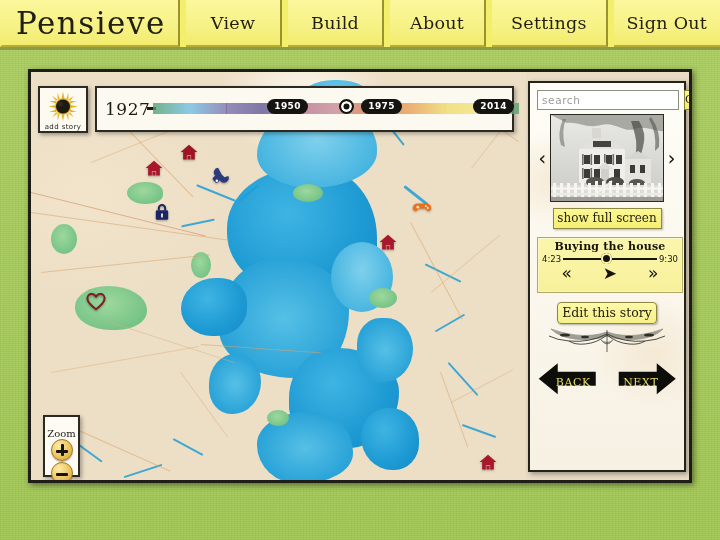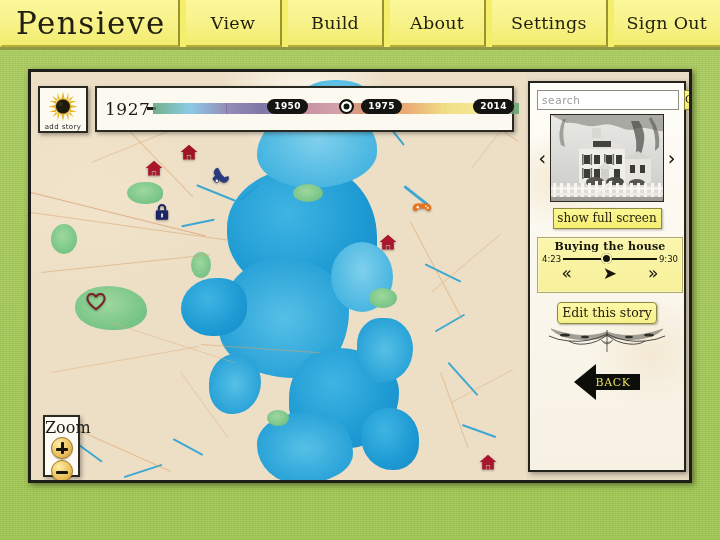--- a/index.html
+++ b/index.html
@@ -165,21 +165,21 @@
   }
 
   
   #zoomctl {
     position: absolute; left: 12px; top: 343px; width: 37px; height: 62px;
     background: #fdfbf3; border: 2px solid #2a2a22;
     box-shadow: 2px 2px 4px rgba(0,0,0,.3);
     z-index: 8; text-align: center;
   }
   #zoomctl .zl {
-    font-family: "DejaVu Serif", serif; font-size: 16px; color: #1b1b14; margin-top: 1px; display:block;
+    font-family: "DejaVu Serif", serif; font-size: 10px; color: #1b1b14; margin-top: 11px; display:block;
   }
   .zbtn {
     width: 22px; height: 22px; border-radius: 50%; margin: 0 auto 1px;
     background: radial-gradient(circle at 35% 30%, #ffe9a1, #edc košt 0%, #e2b449 70%, #c99b32);
     background: radial-gradient(circle at 35% 30%, #ffeda6, #e8bc55 65%, #c89b31);
     border: 1px solid #9d7820;
     position: relative; cursor: pointer;
     box-shadow: 0 1px 1px rgba(0,0,0,.3);
   }
   .zbtn::before, .zbtn::after {
@@ -633,15 +633,21 @@
       </g>
     </svg>
 
     <div id="navBtns">
       <div class="arrowbtn" id="backBtn">
         <svg viewBox="0 0 70 48">
           <polygon points="2,24 24,6 24,16 68,16 68,32 24,32 24,42" fill="#0d0d09"></polygon>
         </svg>
         <span>BACK</span>
       </div>
+      <div class="arrowbtn" id="nextBtn">
+        <svg viewBox="0 0 70 48">
+          <polygon points="68,24 46,6 46,16 2,16 2,32 46,32 46,42" fill="#0d0d09"></polygon>
+        </svg>
+        <span>NEXT</span>
+      </div>
     </div>
   </div>
 </div>
 
 </body></html>

